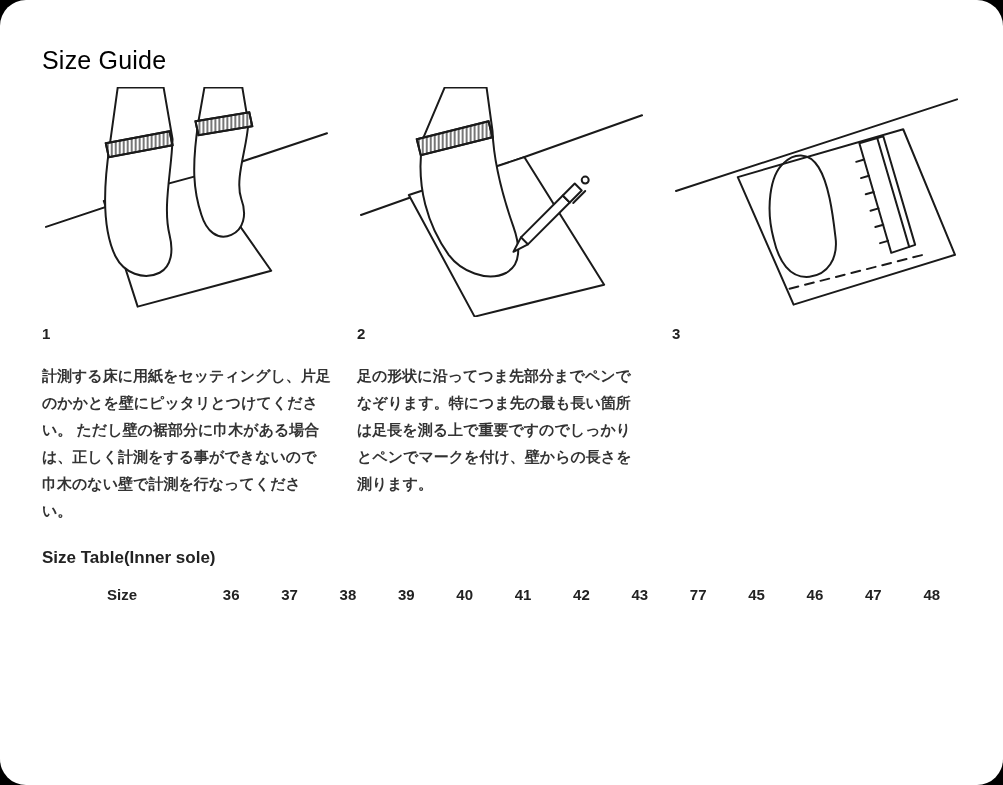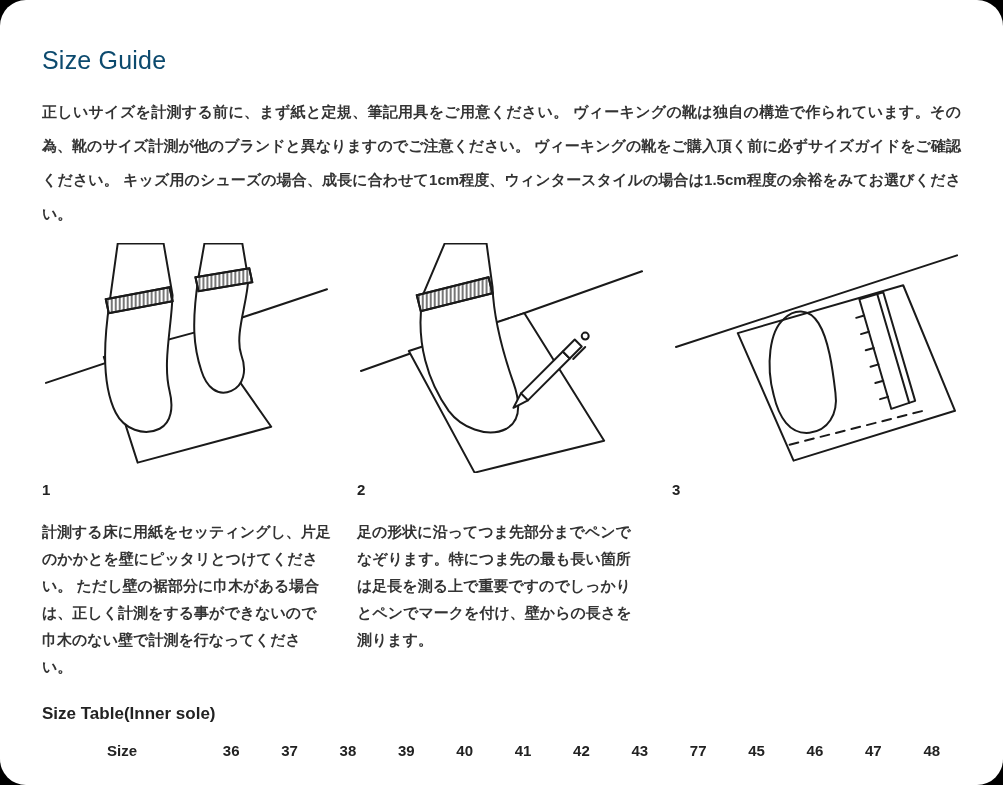--- a/index.html
+++ b/index.html
@@ -13,21 +13,21 @@
     width:1003px; height:785px;
     box-sizing:border-box;
     background:#fff;
     border-radius:26px;
     overflow:hidden;
     padding:46px 42px 0 42px;
   }
   .page-title {
     font-size:25px;
     font-weight:500;
-    color:#0c4a6e;
+    color:#000000;
     letter-spacing:.2px;
   }
   .intro {
     margin-top:20px;
     font-size:15px;
     line-height:34px;
     font-weight:600;
     color:#333;
     text-align:justify;
   }
@@ -79,21 +79,20 @@
   .art { stroke:#1a1a1a; stroke-width:2; fill:none; stroke-linecap:round; stroke-linejoin:round; }
   .art-white { stroke:#1a1a1a; stroke-width:2; fill:#fff; stroke-linejoin:round; }
 </style>
 </head>
 <body>
 
 <div class="card">
 
   <div class="page-title">Size Guide</div>
 
-  <div class="intro" lang="ja">正しいサイズを計測する前に、まず紙と定規、筆記用具をご用意ください。 ヴィーキングの靴は独自の構造で作られています。その為、靴のサイズ計測が他のブランドと異なりますのでご注意ください。 ヴィーキングの靴をご購入頂く前に必ずサイズガイドをご確認ください。 キッズ用のシューズの場合、成長に合わせて1cm程度、ウィンタースタイルの場合は1.5cm程度の余裕をみてお選びください。</div>
 
   <div class="figures">
 
     <div class="figure-cell">
       <svg viewBox="0 0 290 230" aria-hidden="true">
         <defs>
           <pattern id="hatch1" width="4" height="14" patternUnits="userSpaceOnUse">
             <line x1="2" y1="0" x2="2" y2="14" stroke="#1a1a1a" stroke-width="1.2"></line>
           </pattern>
         </defs>

